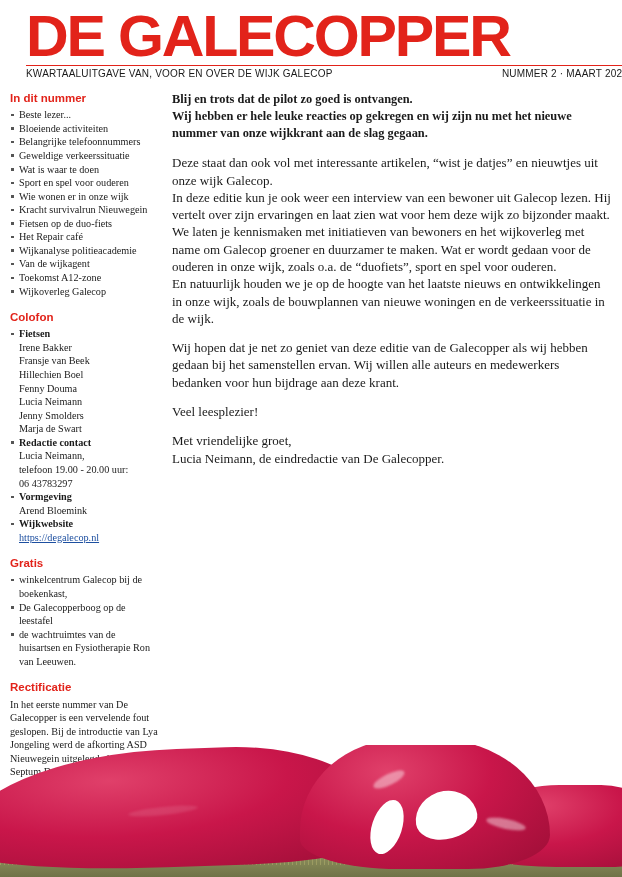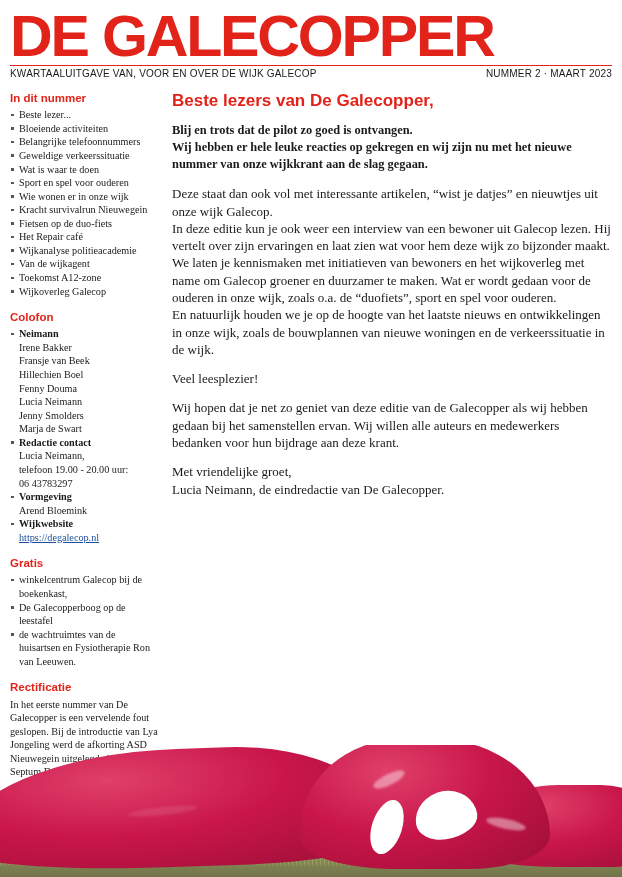--- a/index.html
+++ b/index.html
@@ -16,21 +16,21 @@
   .page {
     width: 622px;
     height: 877px;
     position: relative;
     padding: 0;
     background: #fff;
   }
 
   
   .masthead {
-    padding: 8px 10px 0 10px;
+    padding: 8px 10px 0 26px;
     position: relative;
   }
   .masthead-title {
     font-family: "Liberation Sans", sans-serif;
     font-weight: bold;
     font-size: 58px;
     line-height: 0.95;
     color: #e2231a;
     letter-spacing: -2.2px;
     white-space: nowrap;
@@ -229,21 +229,21 @@
           <li>Van de wijkagent</li>
           <li>Toekomst A12-zone</li>
           <li>Wijkoverleg Galecop</li>
         </ul>
       </div>
 
       <div>
         <div class="side-head spaced">Colofon</div>
         <ul class="tight">
           <li>
-            <span class="bold">Neimann</span>
+            <span class="bold">Fietsen</span>
             <span class="sub-name">Irene Bakker</span>
             <span class="sub-name">Fransje van Beek</span>
             <span class="sub-name">Hillechien Boel</span>
             <span class="sub-name">Fenny Douma</span>
             <span class="sub-name">Lucia Neimann</span>
             <span class="sub-name">Jenny Smolders</span>
             <span class="sub-name">Marja de Swart</span>
           </li>
           <li>
             <span class="bold">Redactie contact</span>
@@ -273,28 +273,27 @@
 
       <div>
         <div class="side-head spaced">Rectificatie</div>
         <div class="para0">In het eerste nummer van De Galecopper is een vervelende fout geslopen. Bij de introductie van Lya Jongeling werd de afkorting ASD Nieuwegein uitgelegd als Atrium Septum Defect.</div>
         <div class="para">De juiste uitleg is: Adviesraad Sociaal Domein Nieuwegein, een raad die het College van Burgemeester &amp; Wethouders adviseert op het gebied van het sociaal domein en die bestaat uit inwoners van Nieuwegein.</div>
       </div>
 
     </aside>
 
     <section class="lead">
-      <h1 class="lead-title">Beste lezers van De Galecopper,</h1>
       <p class="lead-intro" style="white-space:pre-line">Blij en trots dat de pilot zo goed is ontvangen.
 Wij hebben er hele leuke reacties op gekregen en wij zijn nu met het nieuwe nummer van onze wijkkrant aan de slag gegaan.</p>
       <p class="lead-p" style="white-space:pre-line">Deze staat dan ook vol met interessante artikelen, “wist je datjes”  en nieuwtjes uit onze wijk Galecop.
 In deze editie kun je ook weer een interview van een bewoner uit Galecop lezen. Hij vertelt over zijn ervaringen en laat zien wat voor hem deze wijk zo bijzonder maakt. We laten je kennismaken met initiatieven van bewoners en het wijkoverleg met name om Galecop groener en duurzamer te maken. Wat er wordt gedaan voor de ouderen in onze wijk, zoals o.a. de “duofiets”, sport en spel voor ouderen.
 En natuurlijk houden we je op de hoogte van het laatste nieuws en ontwikkelingen in onze wijk, zoals de bouwplannen van nieuwe woningen en de verkeerssituatie in de wijk.</p>
+      <p class="lead-p">Wij hopen dat je net zo geniet van deze editie van de Galecopper als wij hebben gedaan bij het samenstellen ervan. Wij willen alle auteurs en medewerkers bedanken voor hun bijdrage aan deze krant.</p>
       <p class="lead-p">Veel leesplezier!</p>
-      <p class="lead-p">Wij hopen dat je net zo geniet van deze editie van de Galecopper als wij hebben gedaan bij het samenstellen ervan. Wij willen alle auteurs en medewerkers bedanken voor hun bijdrage aan deze krant.</p>
       <p class="lead-p nogap">Met vriendelijke groet,</p>
       <p class="lead-p">Lucia Neimann, de eindredactie van De Galecopper.</p>
     </section>
 
   </div>
 
   <div class="sculpture">
     <div class="sc-ground"></div>
     <div class="sc-blob sc1"></div>
     <div class="sc-blob sc3"></div>

